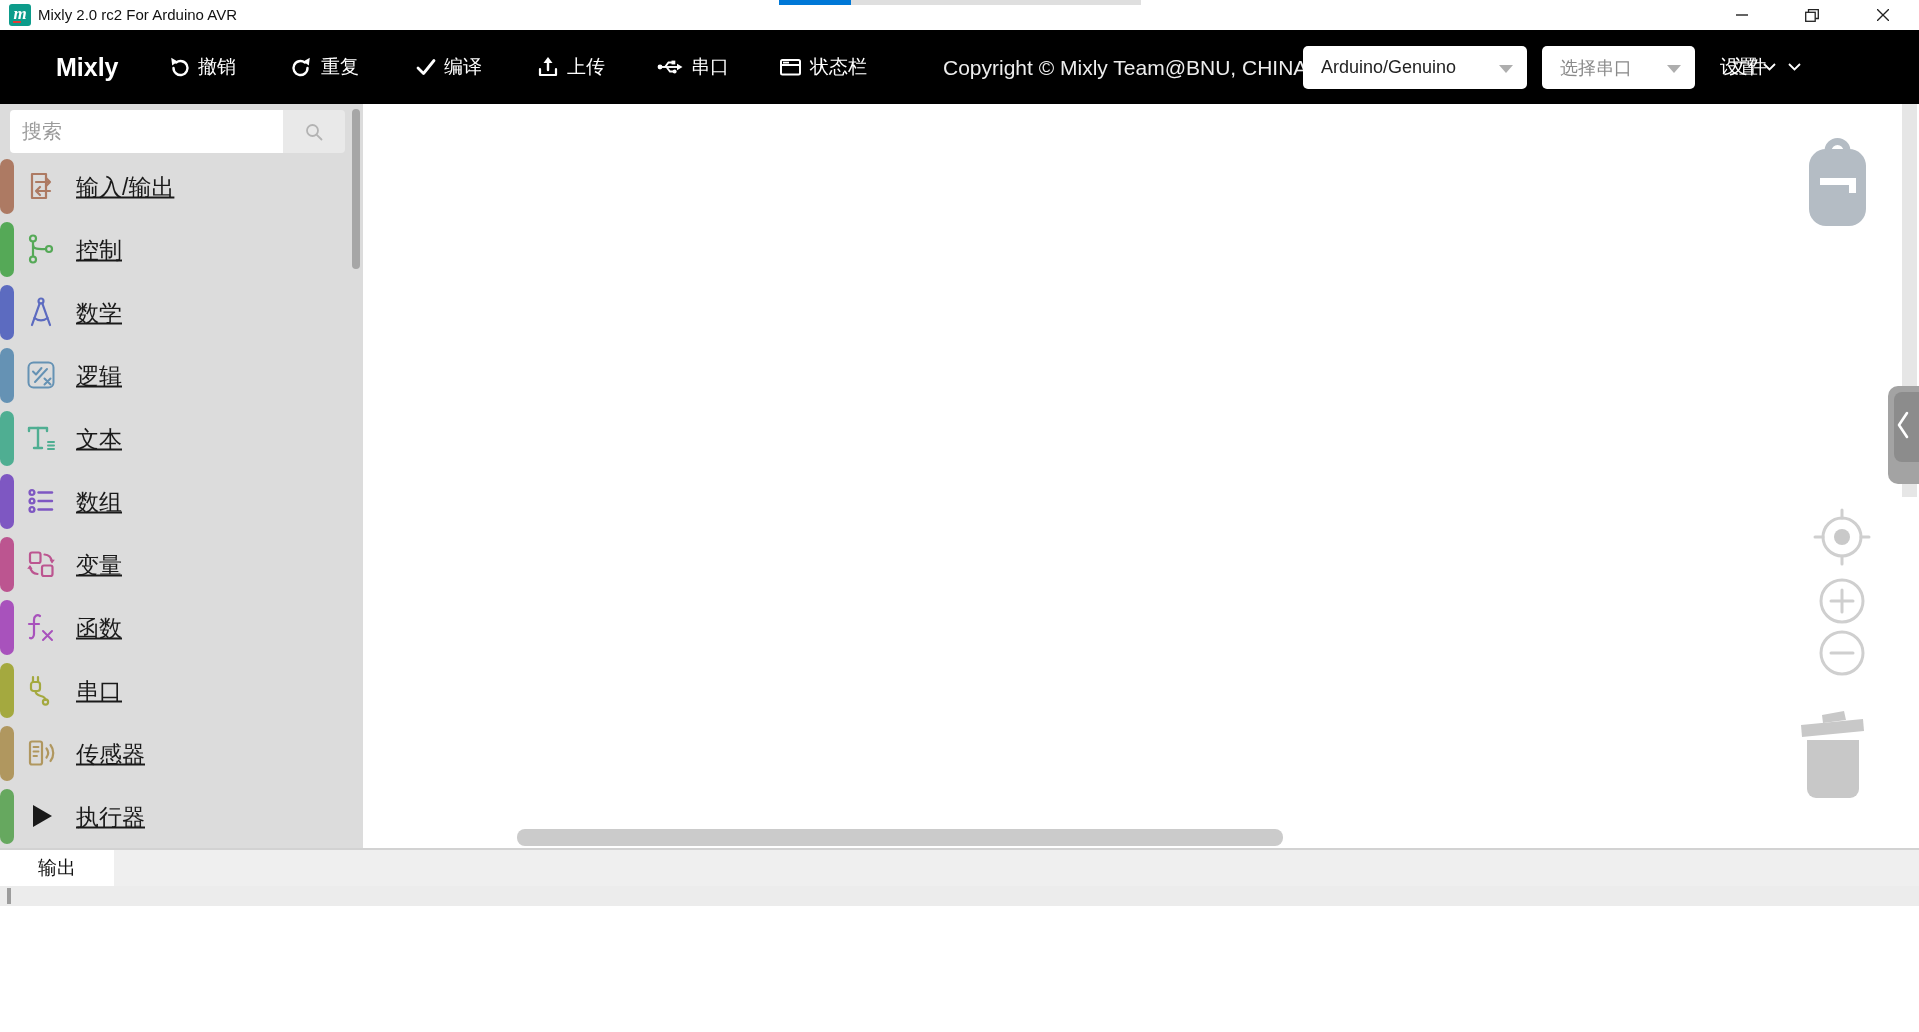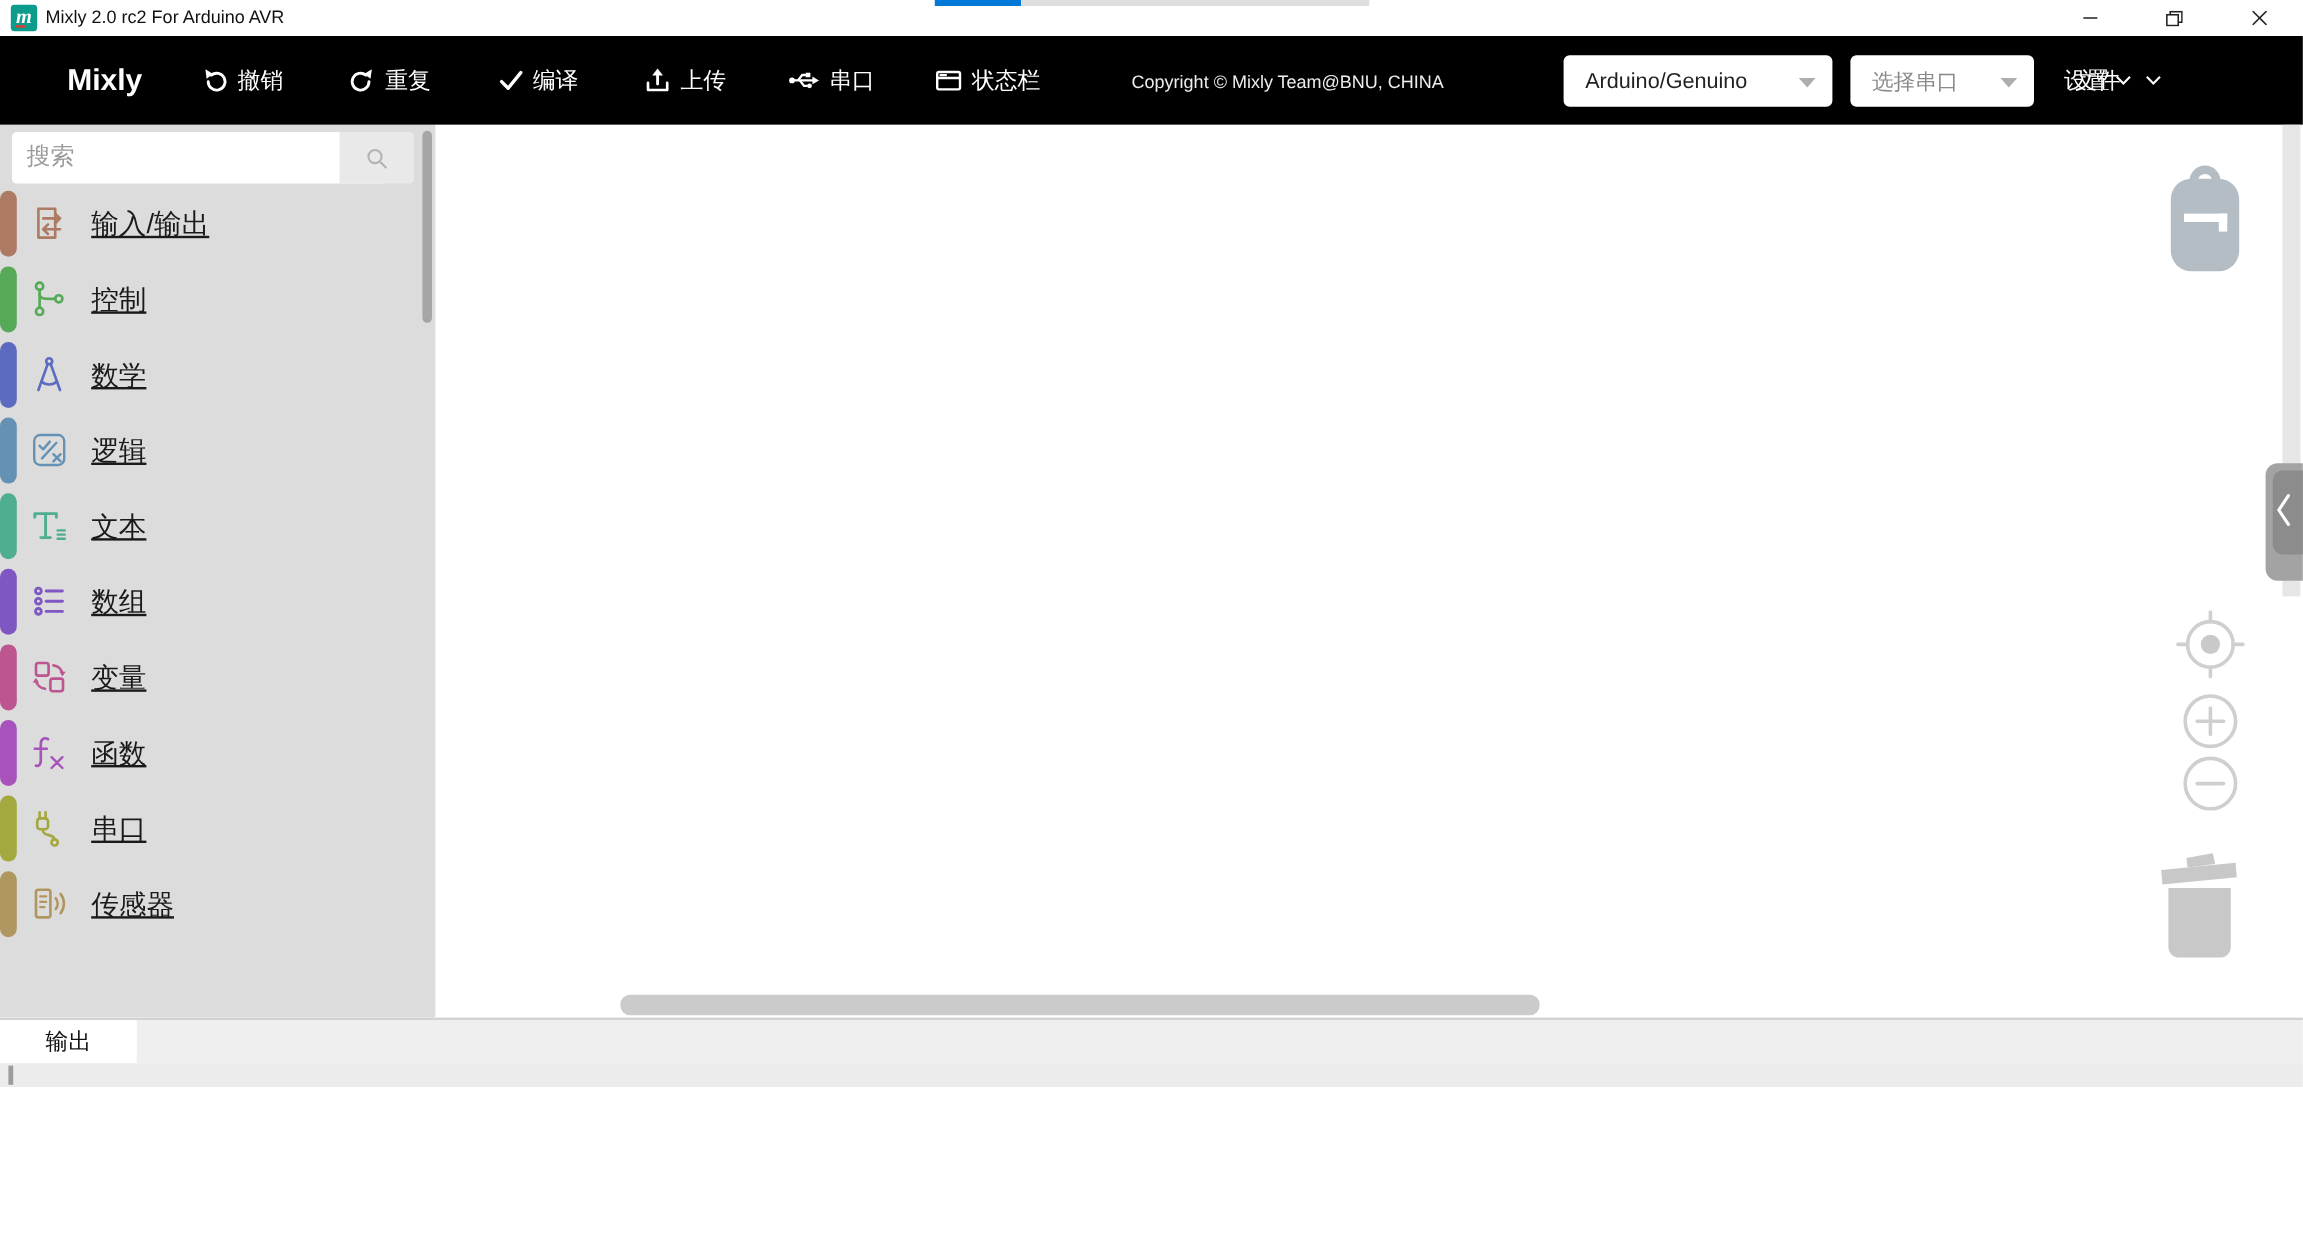--- a/index.html
+++ b/index.html
@@ -20,21 +20,21 @@
   .winbtn.min { left:1719px; } .winbtn.max { left:1789px; } .winbtn.cls { left:1860px; }
 
   
   .toolbar { position:absolute; left:0; top:30px; width:1919px; height:74px; background:#000000; }
   .brand { position:absolute; left:56px; top:0; height:74px; display:flex; align-items:center;
     color:#fff; font-size:25px; font-weight:bold; cursor:pointer; }
   .tbtn { position:absolute; top:0; height:74px; display:flex; align-items:center; gap:8px;
     color:#fff; font-size:19px; cursor:pointer; }
   .tbtn svg { display:block; }
   .copyright { position:absolute; left:943px; top:0; height:76px; display:flex; align-items:center;
-    color:rgba(255,255,255,.93); font-size:15px; }
+    color:rgba(255,255,255,.93); font-size:21px; }
   .sel { position:absolute; top:16px; height:43px; background:#fff; border-radius:5px;
     display:flex; align-items:center; cursor:pointer; }
   .sel-board { left:1303px; width:224px; }
   .sel-port  { left:1542px; width:153px; }
   .sel-text { padding-left:18px; font-size:18px; color:#222; }
   .sel-port .sel-text { color:#8a8a8a; }
   .sel-arrow { position:absolute; right:14px; top:19px; width:0; height:0;
     border-left:7px solid transparent; border-right:7px solid transparent; border-top:8px solid #aeaeae; }
   .menu { position:absolute; top:0; height:74px; display:flex; align-items:center; gap:5px;
     color:#fff; font-size:19px; cursor:pointer; }
@@ -319,20 +319,29 @@
       <svg width="34" height="34" viewBox="0 0 34 34" fill="none" stroke="currentColor" stroke-width="2.2" stroke-linecap="round" stroke-linejoin="round">
         <rect x="6" y="5.5" width="12" height="23" rx="2"></rect>
         <path d="M9.5 11 h5 M9.5 15.5 h5 M9.5 20 h3.5" stroke-width="1.9"></path>
         <path d="M22.5 12.5 a7.5 7.5 0 0 1 0 9"></path>
         <path d="M26.5 9 a13 13 0 0 1 0 16"></path>
       </svg>
     </span>
     <span class="cat-label">传感器</span>
   </div>
 
+  <div class="cat" style="top:681px">
+    <span class="cat-bar" style="background-color: rgb(102, 168, 95);"></span>
+    <span class="cat-icon" style="color: rgb(26, 26, 26);">
+      <svg width="34" height="34" viewBox="0 0 34 34">
+        <polygon points="9,6 28,17 9,28" fill="currentColor"></polygon>
+      </svg>
+    </span>
+    <span class="cat-label">执行器</span>
+  </div>
 </div>
 
 <div class="canvas"></div>
 
 <svg class="ctl" style="left:1806px; top:136px" width="63" height="92" viewBox="0 0 63 92">
   <path d="M31.5 2 a13 13 0 0 1 13 13 l-7 0 a6 6 0 0 0 -12 0 l-7 0 a13 13 0 0 1 13 -13 z" fill="#b4bcc4"></path>
   <rect x="3" y="13" width="57" height="77" rx="17" fill="#b4bcc4"></rect>
   <rect x="14" y="42" width="36" height="7" fill="#fff"></rect>
   <rect x="43" y="42" width="7" height="15" fill="#fff"></rect>
 </svg>

